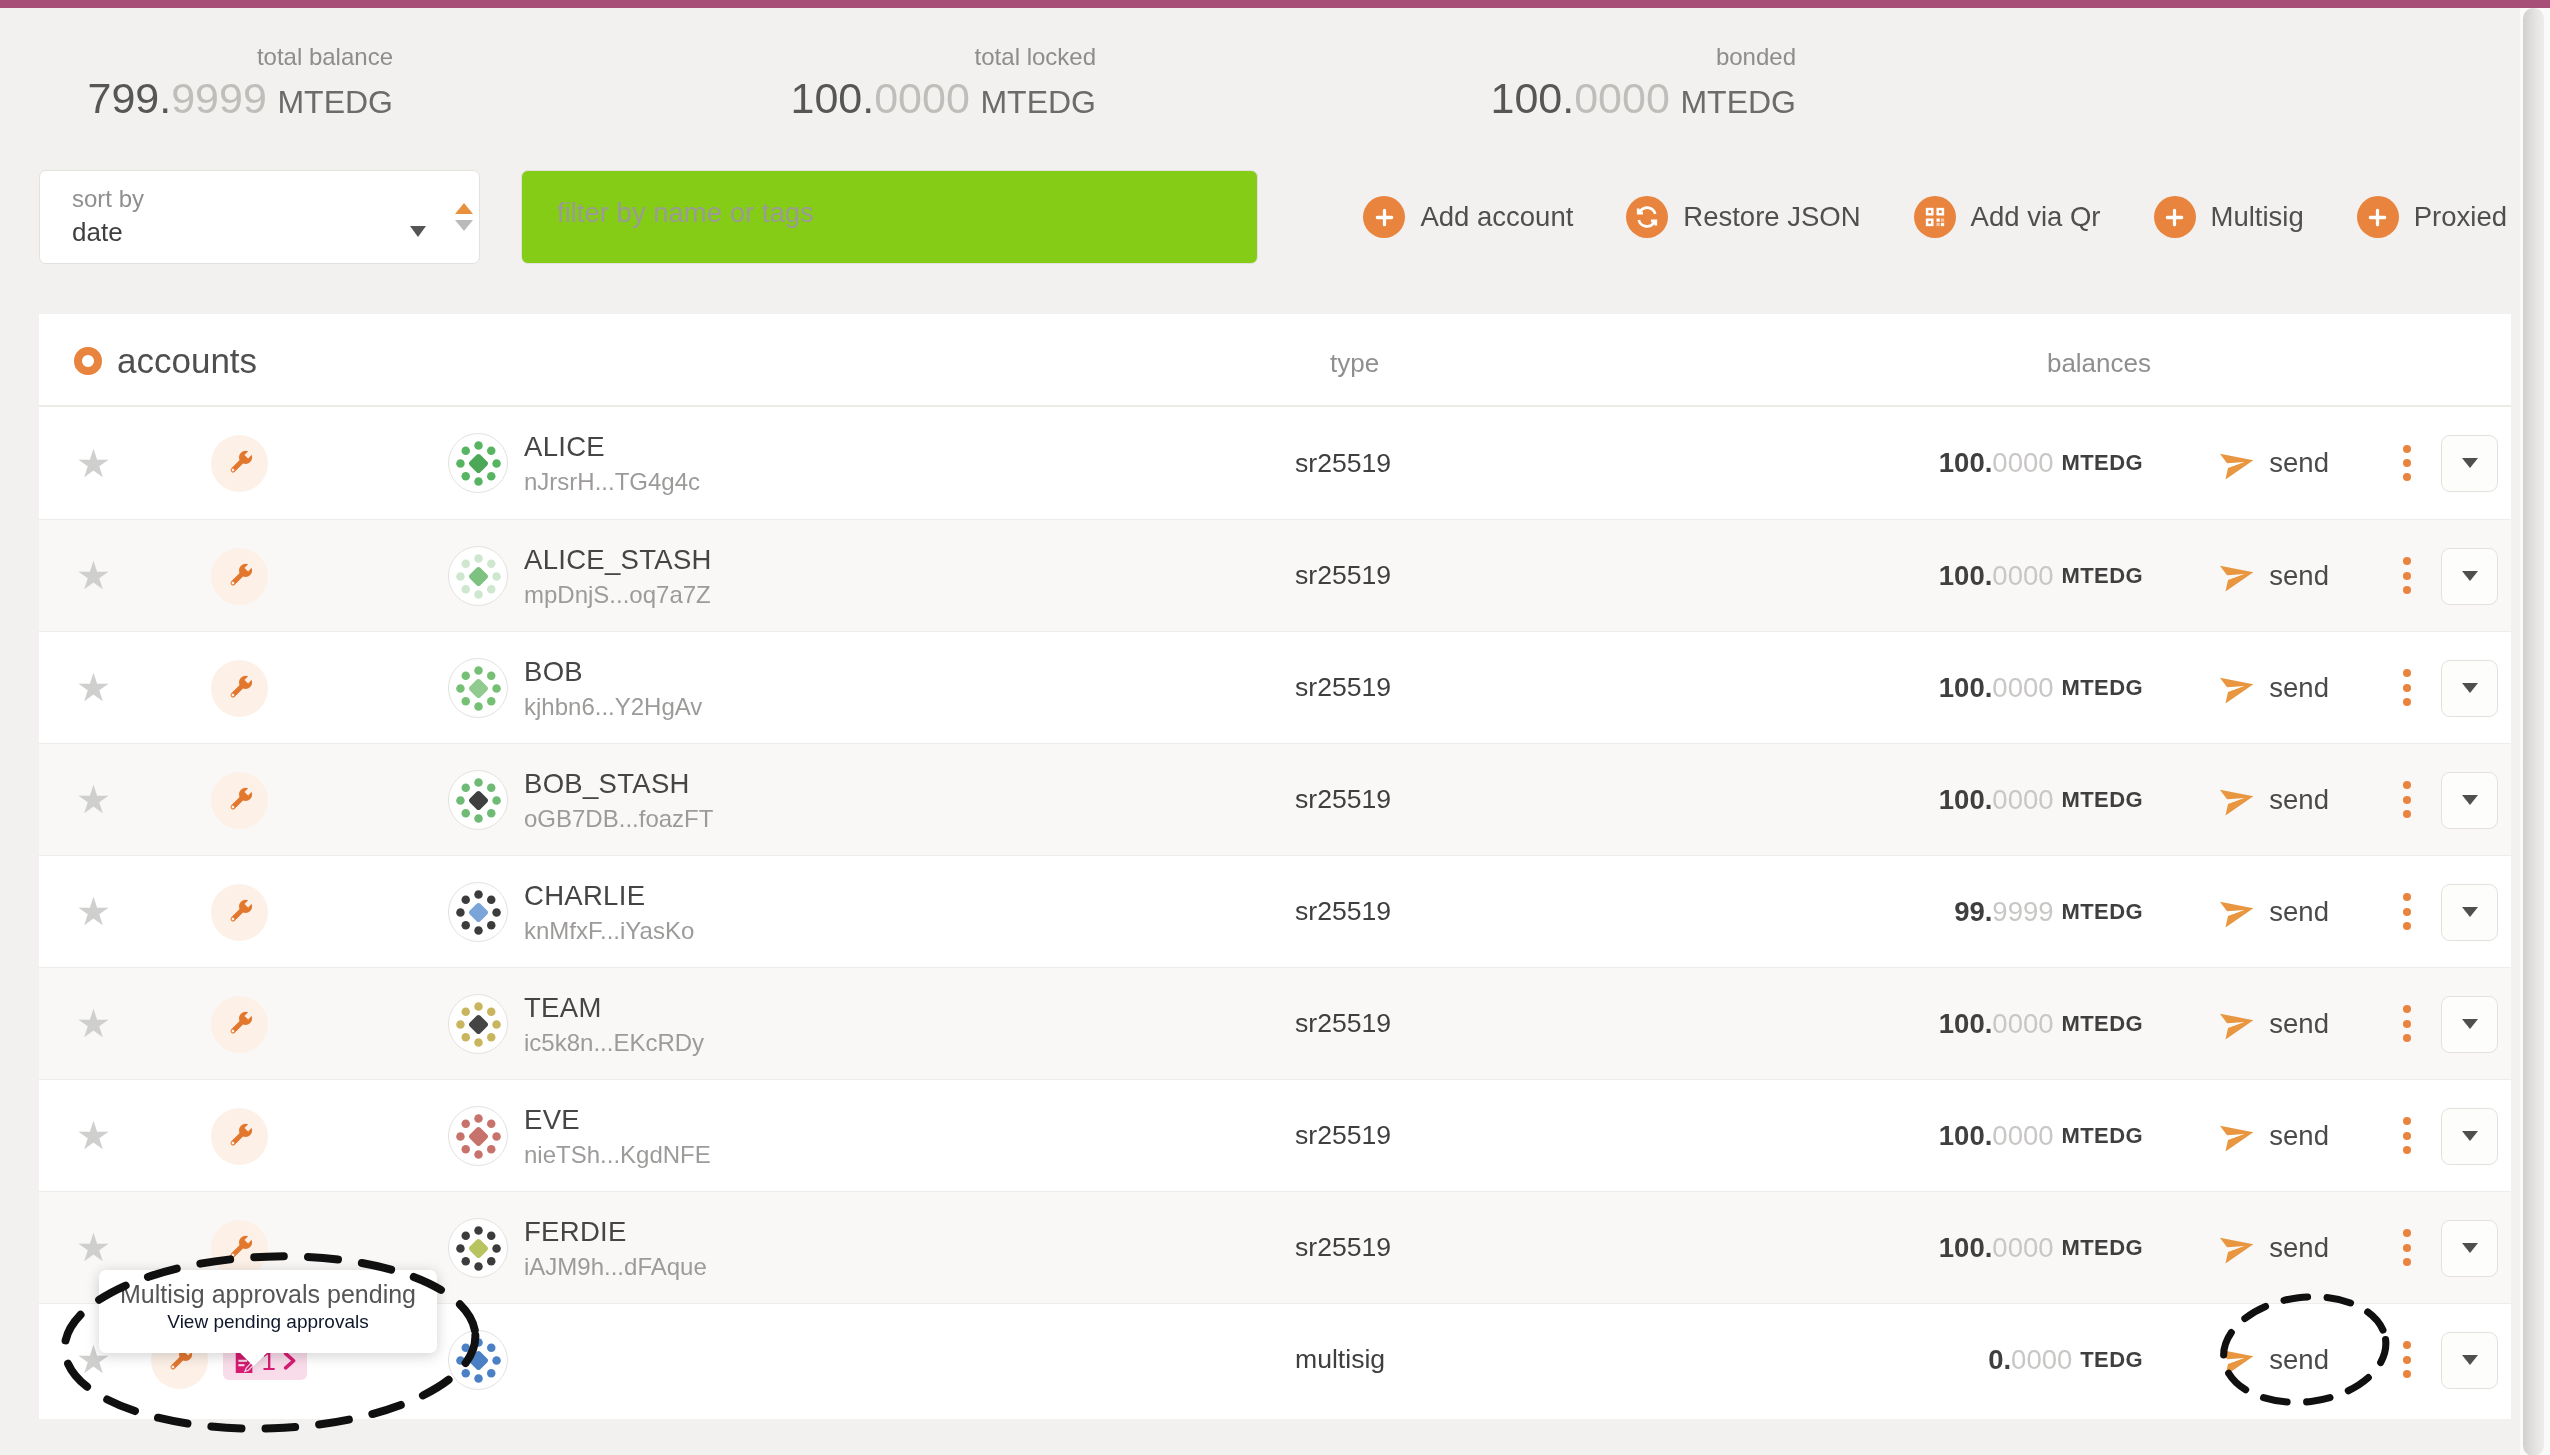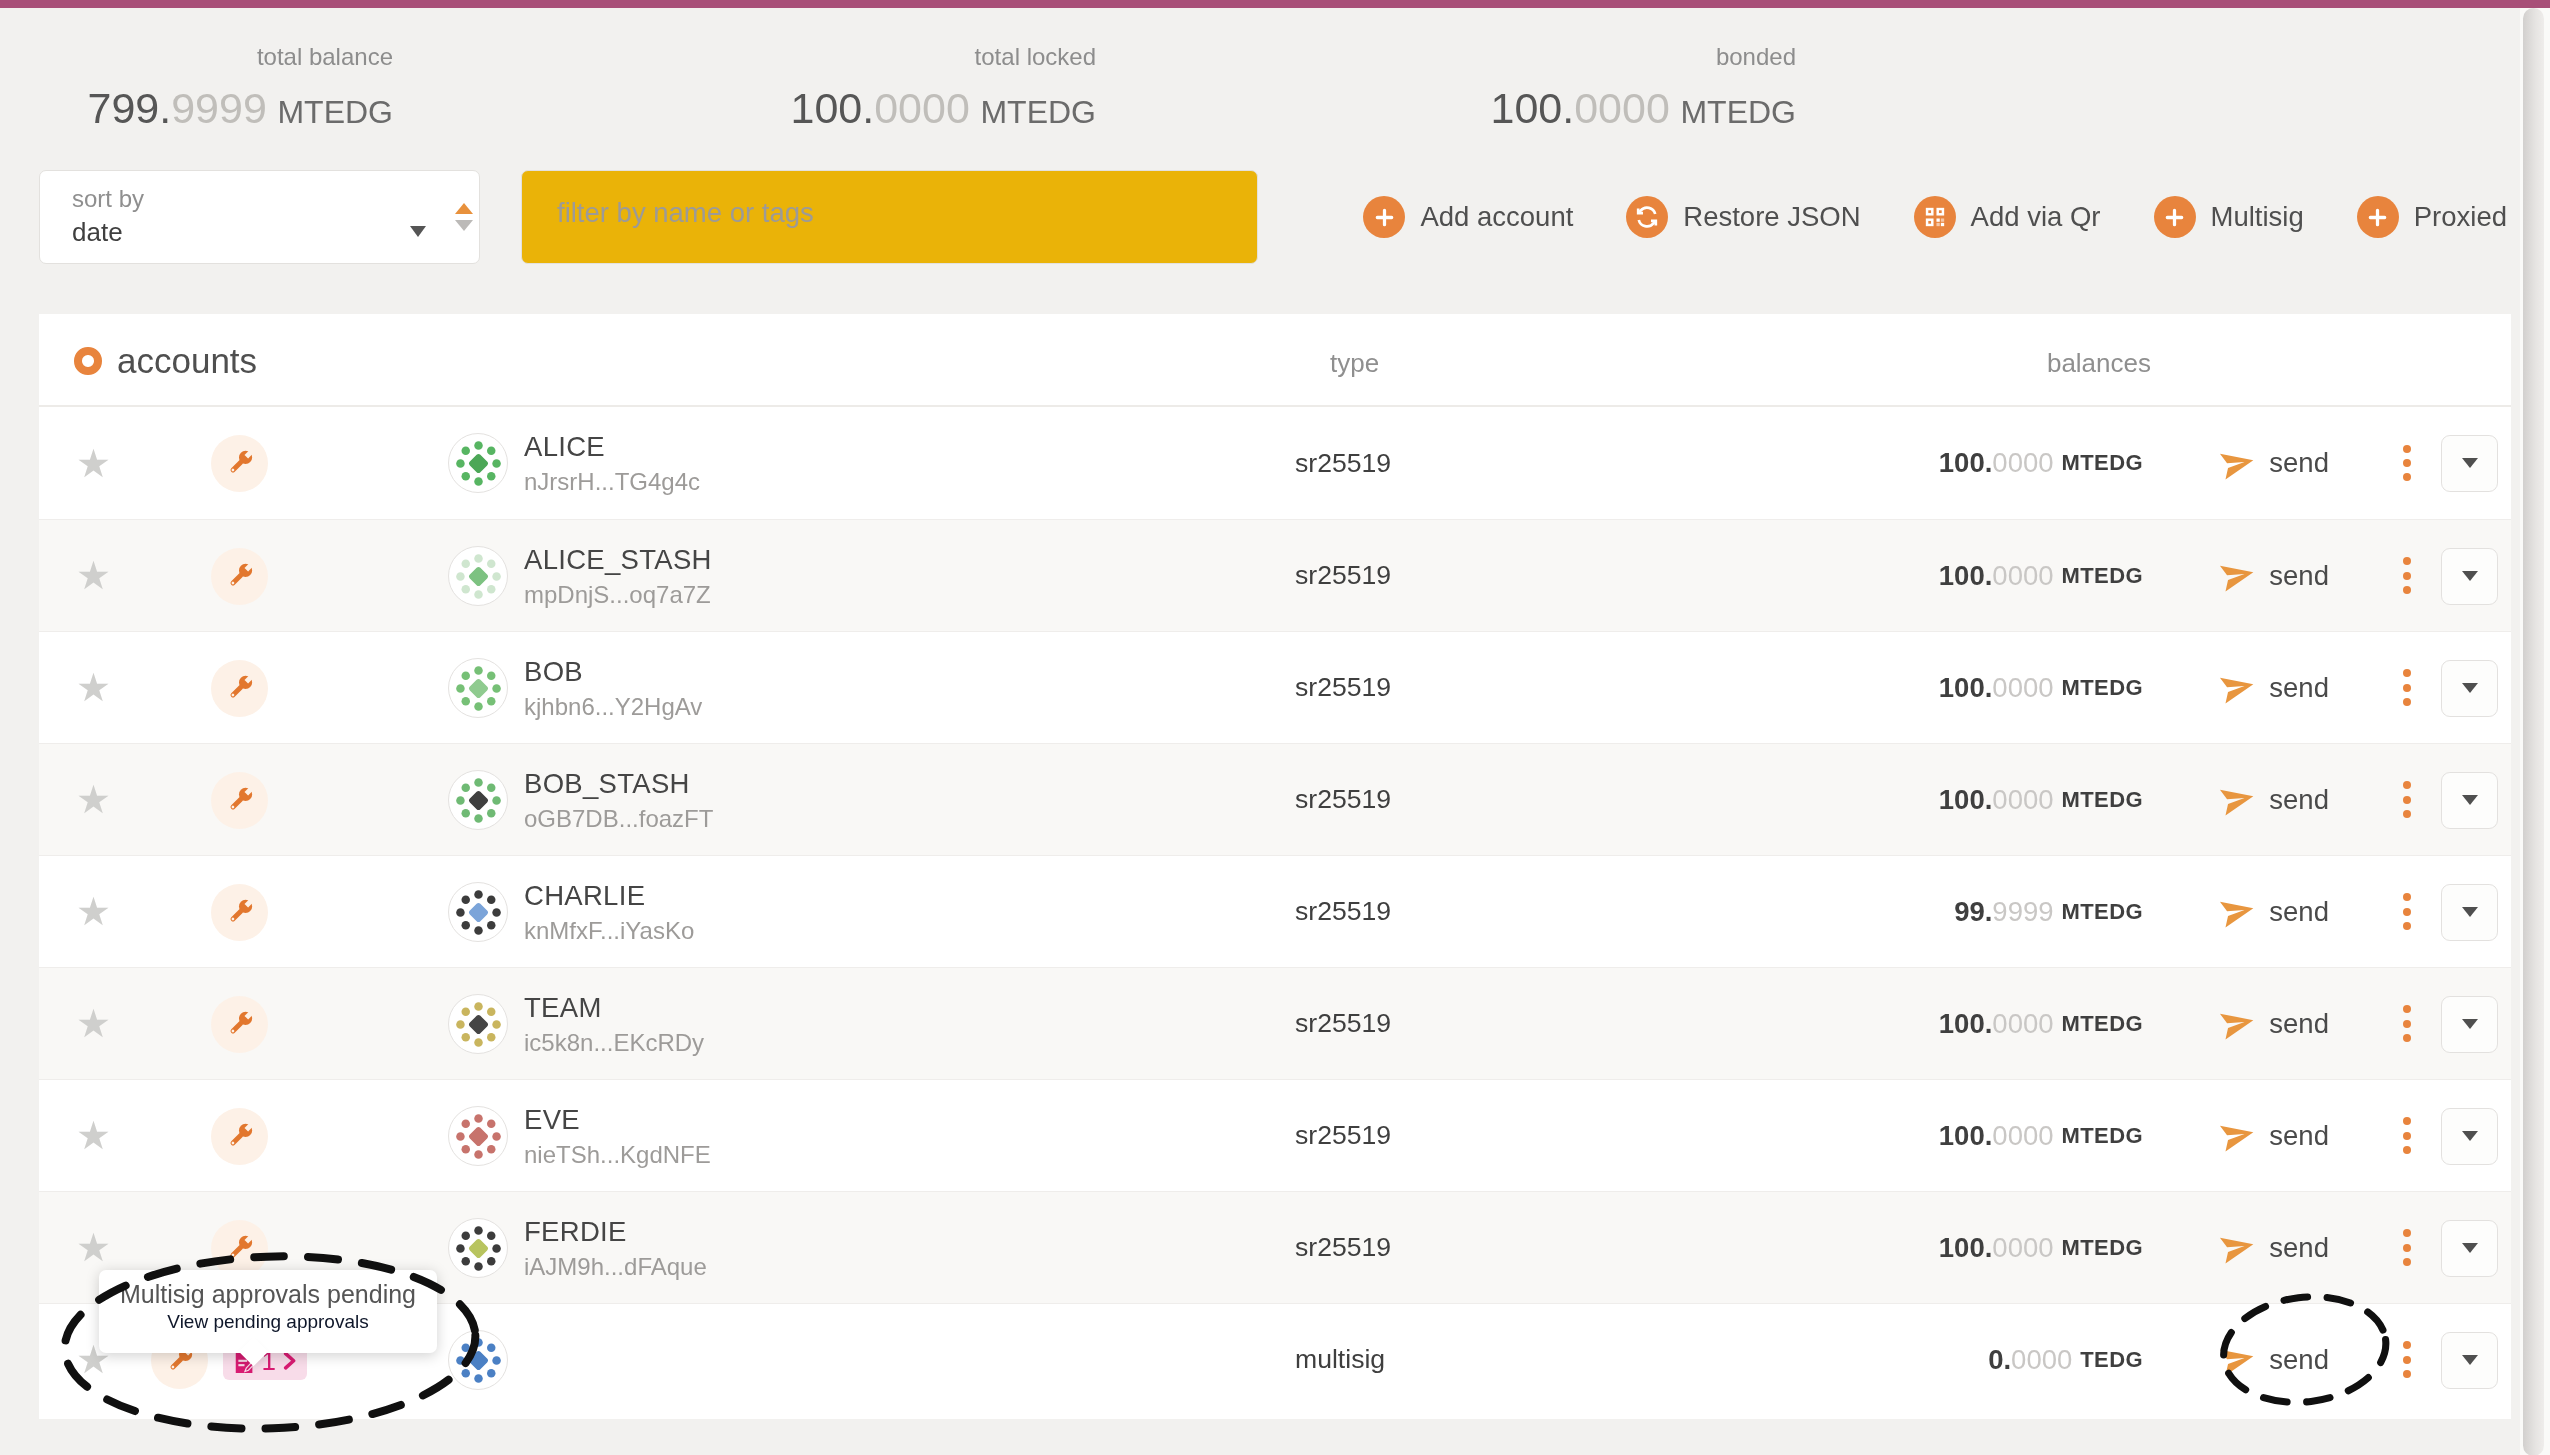--- a/index.html
+++ b/index.html
@@ -12,42 +12,42 @@
   }
   .topbar { position:absolute; top:0; left:0; right:0; height:8px; background:#a84f78; }
 
   
   .stats { position:absolute; top:8px; left:0; right:0; height:124px;
            display:flex; padding:33px 52px 0 53px; }
   .stat { text-align:right; }
   .stat:nth-child(1){ width:340px; } .stat:nth-child(2){ width:703px; }
   .stat:nth-child(3){ width:700px; } .stat:nth-child(4){ width:702px; }
   .stat-label { font-size:24px; color:#8d8d8d; line-height:32px; }
-  .stat-value { margin-top:11px; white-space:nowrap; }
+  .stat-value { margin-top:1px; white-space:nowrap; }
   .stat-value .int { font-size:43px; color:#565656; font-weight:400; }
   .stat-value .dec { font-size:43px; color:#c0beba; font-weight:400; }
   .stat-value .unit { font-size:32px; color:#6b6b6b; margin-left:10.6px; }
 
   
   .sortbox { position:absolute; left:39px; top:170px; width:441px; height:94px;
              background:#fff; border:0.9px solid #e3e1de; border-radius:7px; }
   .sort-label { position:absolute; left:32px; top:14px; font-size:24px; color:#8f8f8f; }
   .sort-value { position:absolute; left:32px; top:46px; font-size:26px; color:#3f3f3f; }
   .caret-down { position:absolute; left:370px; top:55px; width:0; height:0;
                 border-left:8.9px solid transparent; border-right:8.9px solid transparent;
                 border-top:11.5px solid #555; }
   .sort-dir { position:absolute; left:406px; top:0; width:35px; height:92px;
               display:flex; flex-direction:column; align-items:center; justify-content:center; gap:6.2px; }
   .tri-up { width:0; height:0; border-left:9.7px solid transparent; border-right:9.7px solid transparent;
             border-bottom:11.5px solid #e8913c; }
   .tri-dn { width:0; height:0; border-left:9.7px solid transparent; border-right:9.7px solid transparent;
             border-top:11.5px solid #bcbab8; }
 
   .filterbox { position:absolute; left:521px; top:170px; width:737px; height:94px;
-               background:#eab308; border:0.9px solid #e3e1de; border-radius:7px; }
+               background:#84cc16; border:0.9px solid #e3e1de; border-radius:7px; }
   .filterbox input { width:100%; height:62px; background:transparent; border:none; outline:none;
                      font-family:inherit; font-size:27.5px; color:#4a4a4a; padding:21px 35px 0; }
   .filterbox input::placeholder { color:#9c9a98; }
 
   .actions { position:absolute; right:43px; top:170px; height:94px;
              display:flex; gap:53px; }
   .action { display:flex; align-items:center; gap:15px; cursor:pointer; white-space:nowrap; }
   .action-circle { width:42px; height:42px; border-radius:50%; background:#e8843d;
                    display:flex; align-items:center; justify-content:center; flex:0 0 auto; }
   .action-label { font-size:27.5px; color:#4f4f4f; }

